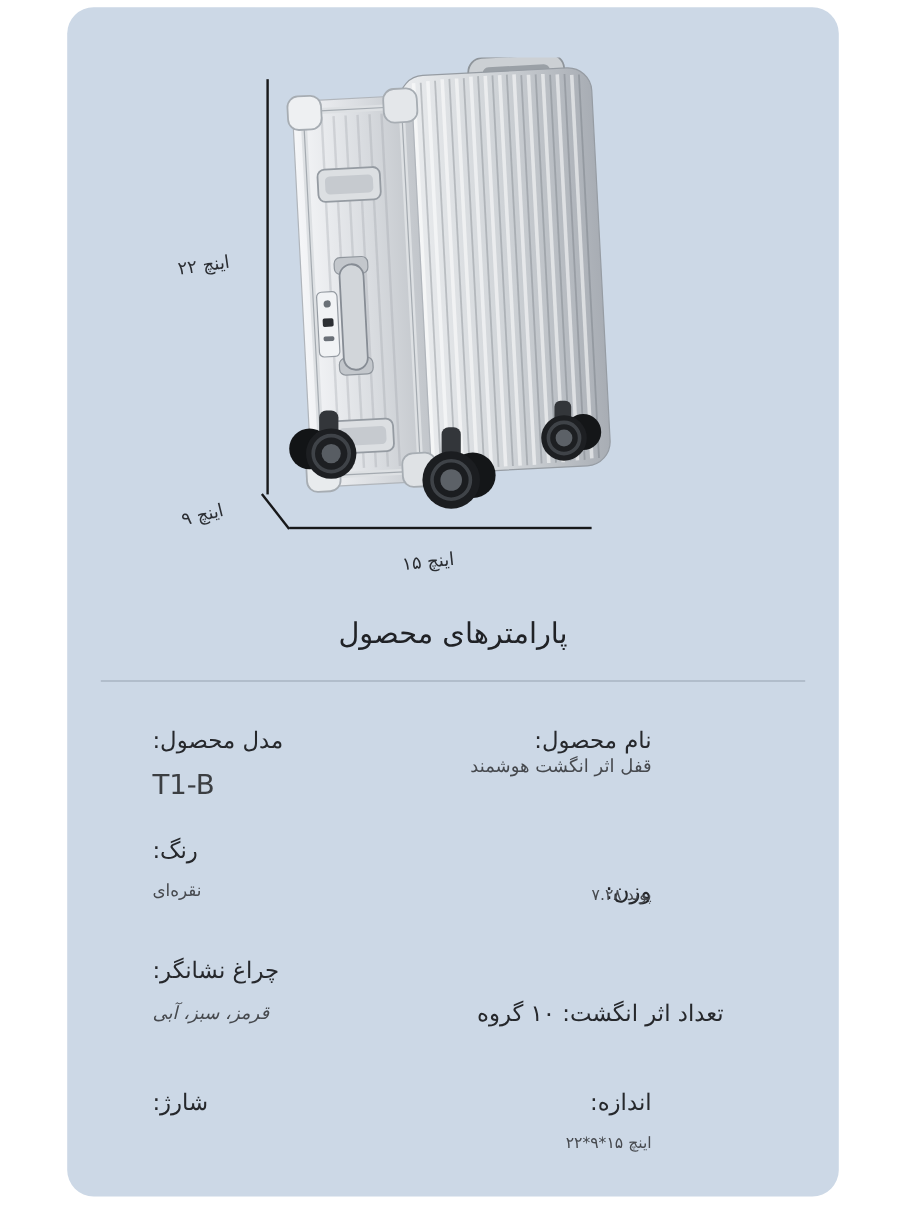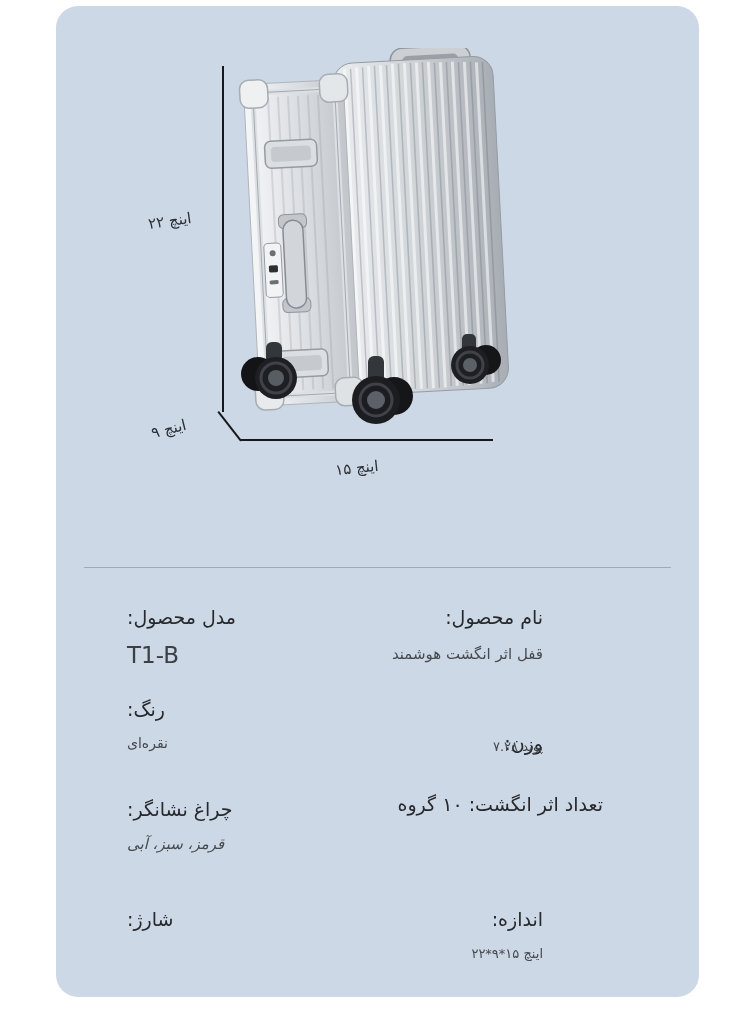--- a/index.html
+++ b/index.html
@@ -145,29 +145,30 @@
       <circle cx="246" cy="317" r="7" fill="#5c6167"></circle>
     </svg>
 
     <div class="vline"></div>
     <div class="diag"></div>
     <div class="hline"></div>
     <div class="dim-label dim-h">۲۲ اینچ</div>
     <div class="dim-label dim-d">۹ اینچ</div>
     <div class="dim-label dim-w">۱۵ اینچ</div>
 
+    <div class="title">پارامترهای محصول</div>
     <div class="divider"></div>
 
     <div class="cell right-col lbl" style="top:600px;margin-left:23px;">نام محصول:</div>
-    <div class="cell right-col val name-v" style="top:639px;margin-left:46px;">قفل اثر انگشت هوشمند</div>
+    <div class="cell right-col val name-v" style="top:623px;margin-left:46px;">قفل اثر انگشت هوشمند</div>
 
     <div class="cell right-col lbl" style="top:694px;margin-top:32px;">وزن:</div>
     <div class="cell right-col val weight-v ltr" style="top:733px;">۷.۲۸ پوند</div>
 
-    <div class="cell lbl" style="top:787px; right:96px; text-align:right;">تعداد اثر انگشت: ۱۰ گروه</div>
+    <div class="cell lbl" style="top:828px; right:96px; text-align:right;">تعداد اثر انگشت: ۱۰ گروه</div>
 
     <div class="cell right-col lbl" style="top:902px;">اندازه:</div>
     <div class="cell right-col val size-v ltr" style="top:940px;">۲۲*۹*۱۵ اینچ</div>
 
     <div class="cell left-col lbl" style="top:600px;">مدل محصول:</div>
     <div class="cell left-col val model-v ltr" style="top:636px;">T1-B</div>
 
     <div class="cell left-col lbl" style="top:692px;">رنگ:</div>
     <div class="cell left-col val color-v" style="top:729px;">نقره‌ای</div>
 

